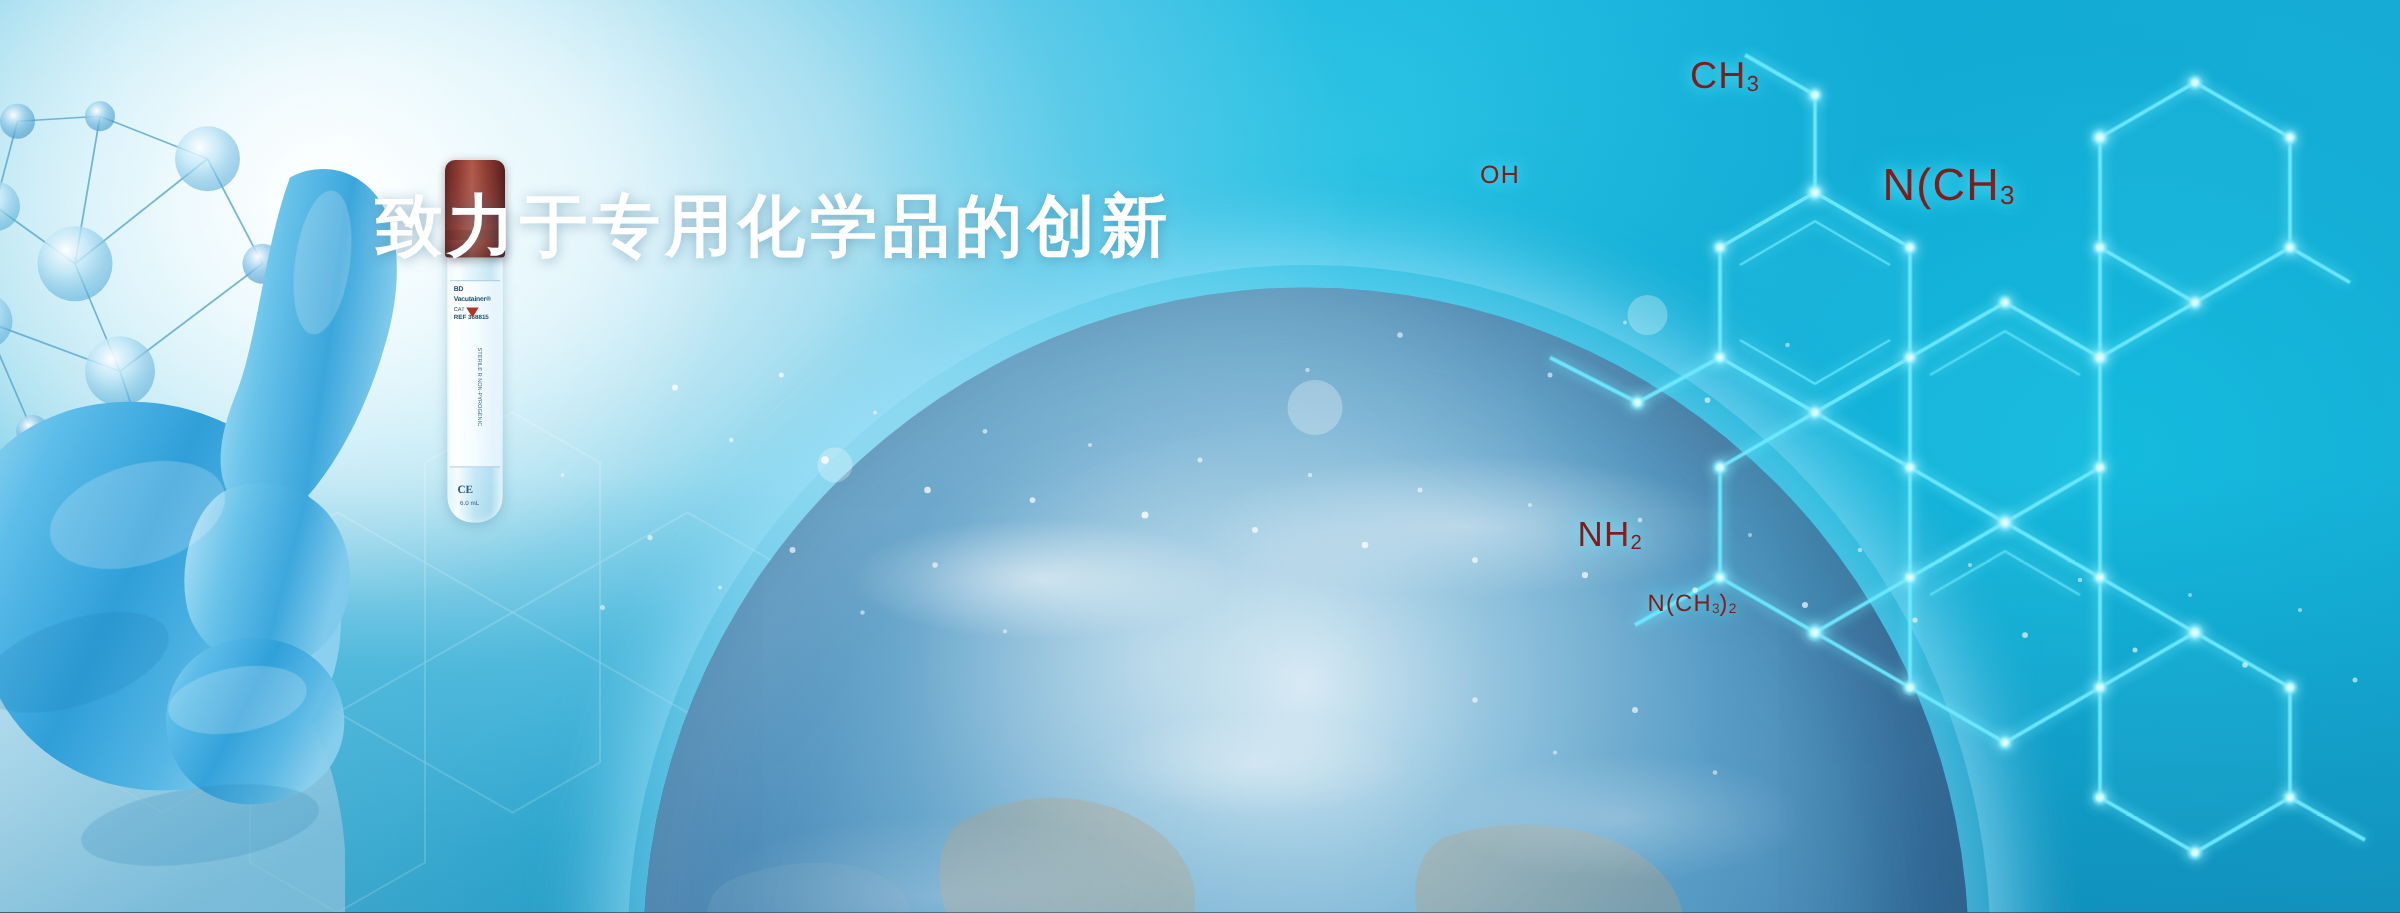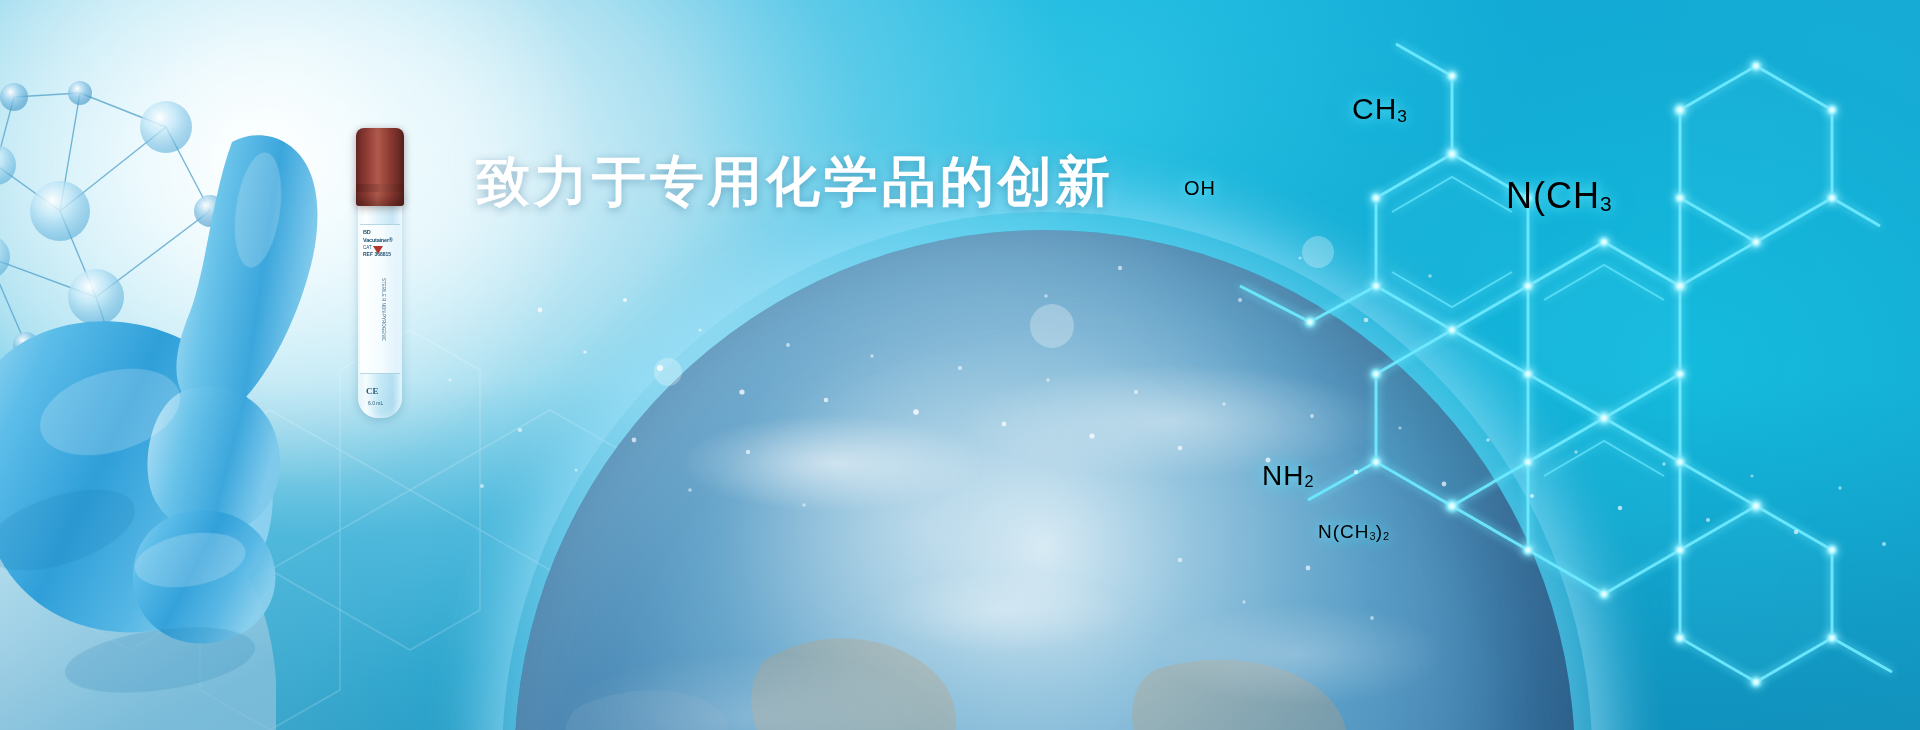--- a/index.html
+++ b/index.html
@@ -118,43 +118,41 @@
   
   .mol-right {
     position: absolute;
     right: -40px;
     top: 0;
     width: 780px;
     height: 730px;
   }
   .chem-label {
     position: absolute;
-    color: #000000;
+    color: #7f1d1d;
     font-family: "Liberation Sans", sans-serif;
     font-weight: 400;
     letter-spacing: 1px;
     text-shadow: 0 0 12px rgba(110,240,255,0.95), 0 0 26px rgba(70,215,250,0.6);
     white-space: nowrap;
     line-height: 1;
-    margin-top: 48px;
   }
   .chem-label sub {
     font-size: 0.58em;
     vertical-align: -0.15em;
     letter-spacing: 0;
   }
 
   
   .sparkles { position: absolute; inset: 0; pointer-events: none; }
   .copy-inner {
     position: absolute;
     left: 300px;
     top: 150px;
     width: 990px;
-    text-align: center;
     z-index: 40;
   }
   .headline {
     font-size: 54px;
     font-weight: 700;
     color: #ffffff;
     letter-spacing: 4px;
     line-height: 1.18;
     margin: 0 0 18px 0;
     text-shadow: 0 2px 10px rgba(10,80,120,0.38), 0 0 30px rgba(255,255,255,0.25);

